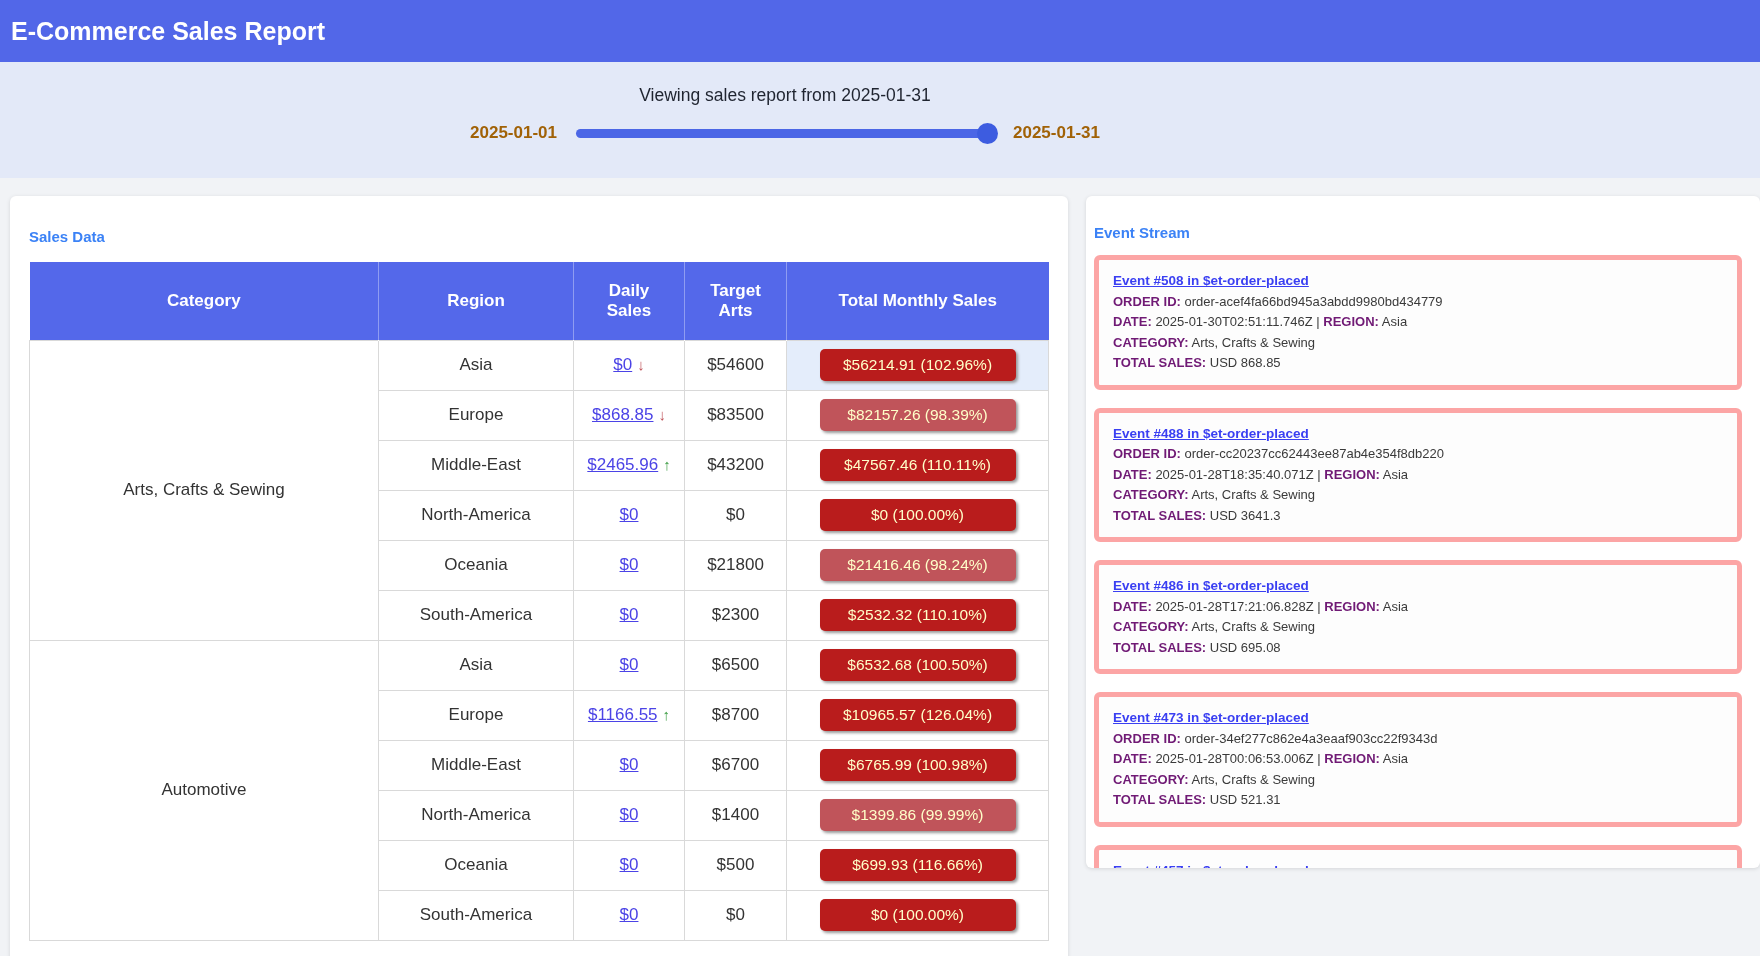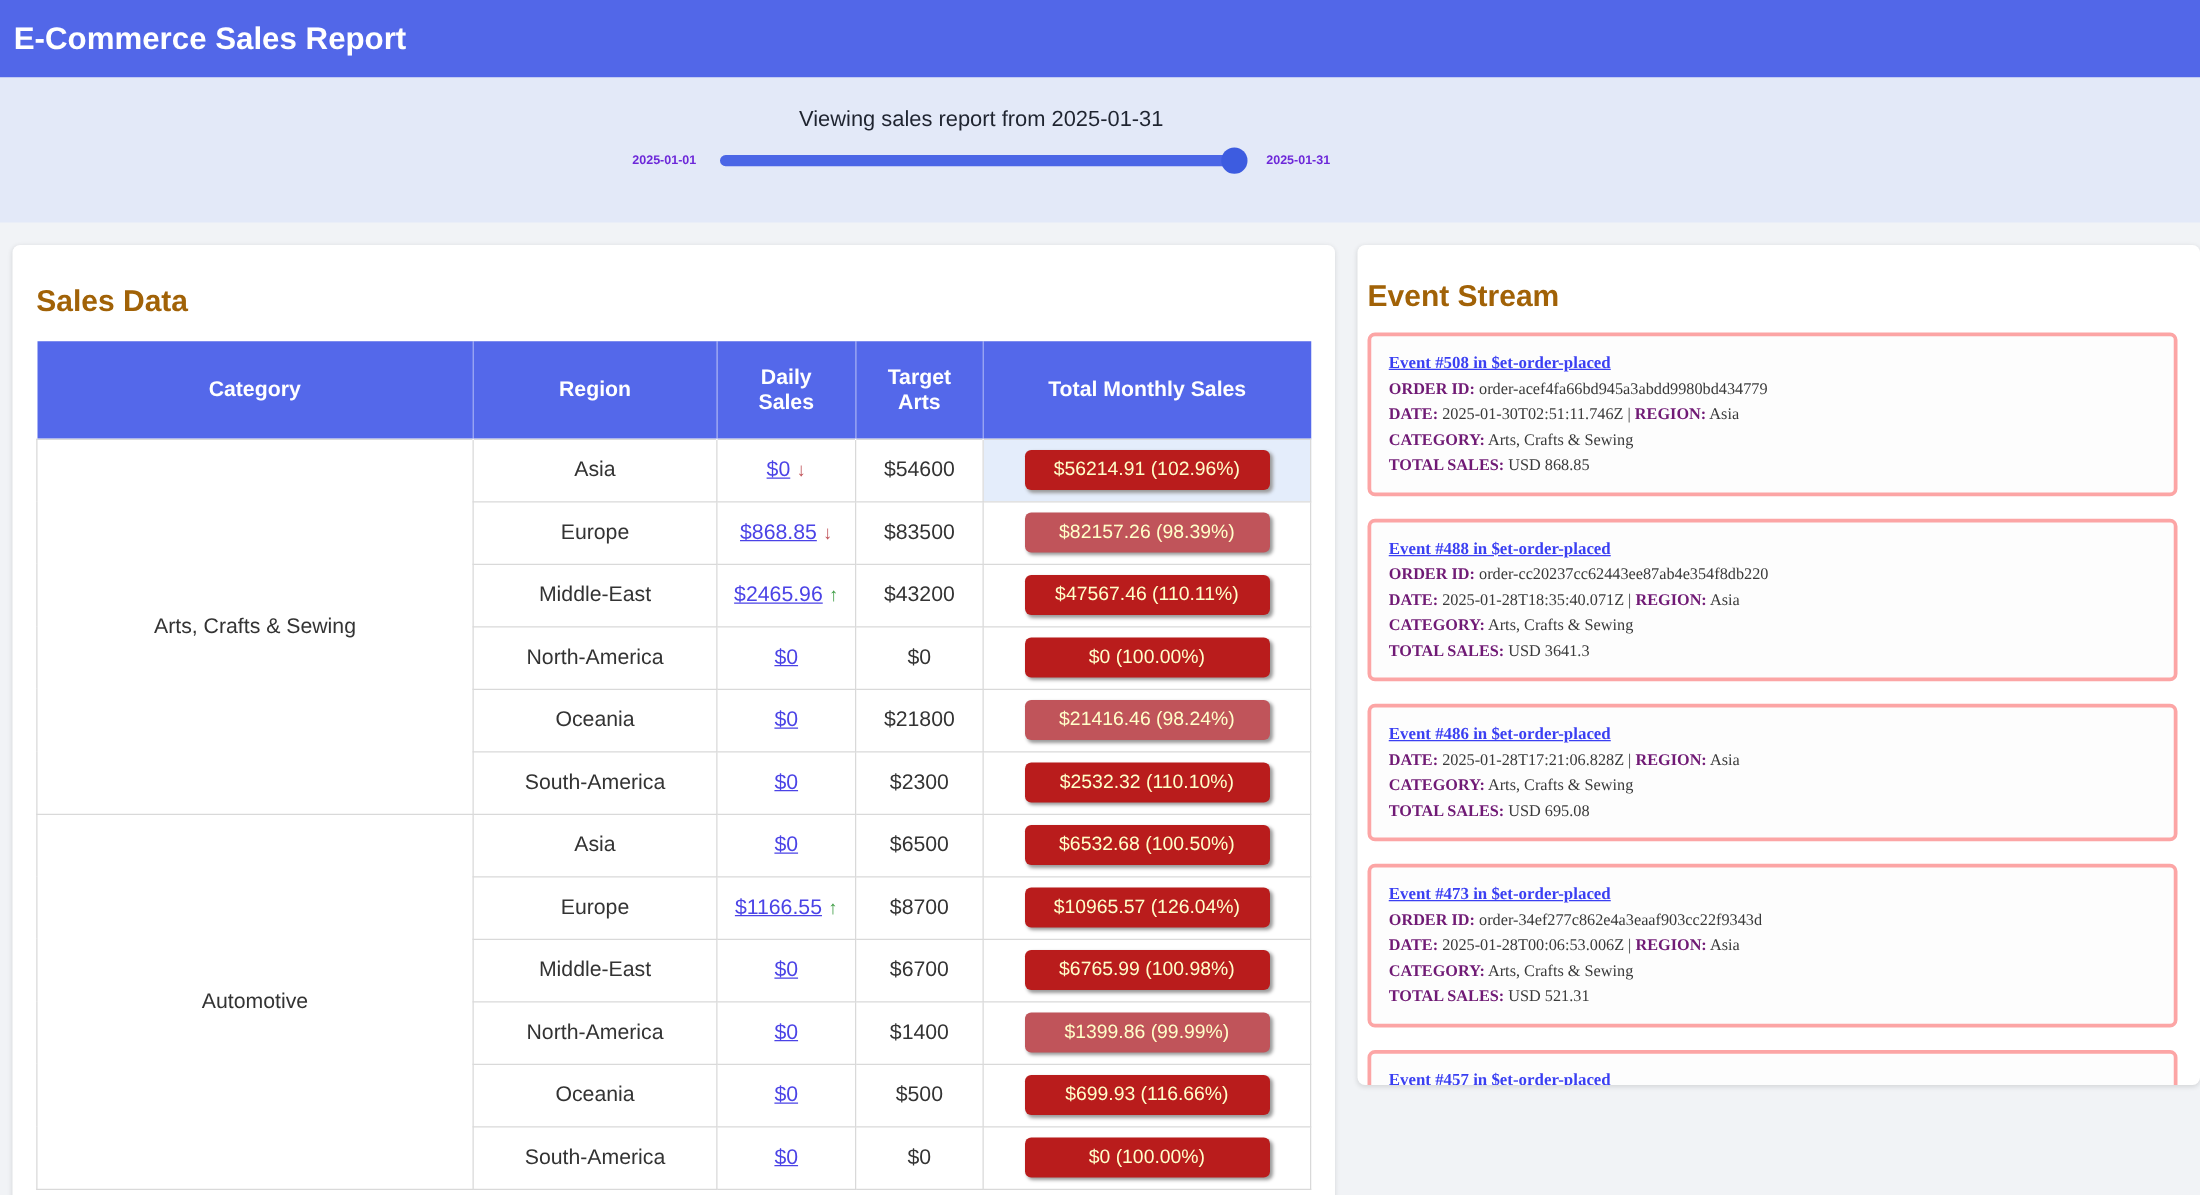--- a/index.html
+++ b/index.html
@@ -40,23 +40,23 @@
     font-weight: normal;
     color: #1f2430;
   }
   .slider-row {
     margin-top: 17px;
     display: flex;
     align-items: center;
     gap: 19px;
   }
   .slider-date {
-    font-size: 10px;
-    font-weight: bold;
-    color: #6d28d9;
+    font-size: 17px;
+    font-weight: bold;
+    color: #a16207;
   }
   .slider-track {
     position: relative;
     width: 418px;
     height: 9px;
     border-radius: 5px;
     background: #4b66e6;
     cursor: pointer;
   }
   .slider-knob {
@@ -80,23 +80,23 @@
     background: #ffffff;
     border-radius: 6px;
     box-shadow: 0 1px 4px rgba(0,0,0,0.12);
   }
   .sales-panel {
     width: 1058px;
     height: 1100px;
     padding: 32px 19px 0 19px;
   }
   .panel-title {
-    font-size: 24px;
-    font-weight: bold;
-    color: #a16207;
+    font-size: 15px;
+    font-weight: bold;
+    color: #3b82f6;
   }
 
   
   table.sales {
     margin-top: 17px;
     border-collapse: collapse;
     table-layout: fixed;
     width: 1019px;
   }
   table.sales thead th {
@@ -144,25 +144,25 @@
 
   
   .events-panel {
     width: 720px;
     height: 672px;
     overflow: hidden;
     padding: 28px 18px 0 8px;
   }
   .event-card {
     margin-top: 18px;
-    border: 3px solid #fca5a5;
+    border: 5px solid #fca5a5;
     border-radius: 6px;
     background: #fdfdfd;
     padding: 11px 14px;
-    font-family: Liberation Serif, serif;
+    font-family: Liberation Sans, sans-serif;
     font-size: 13px;
     line-height: 20.5px;
     color: #3a3a3a;
     white-space: nowrap;
     overflow: hidden;
   }
   .event-card:first-of-type { margin-top: 14px; }
   a.event-link {
     color: #3a3ff2;
     font-weight: bold;

